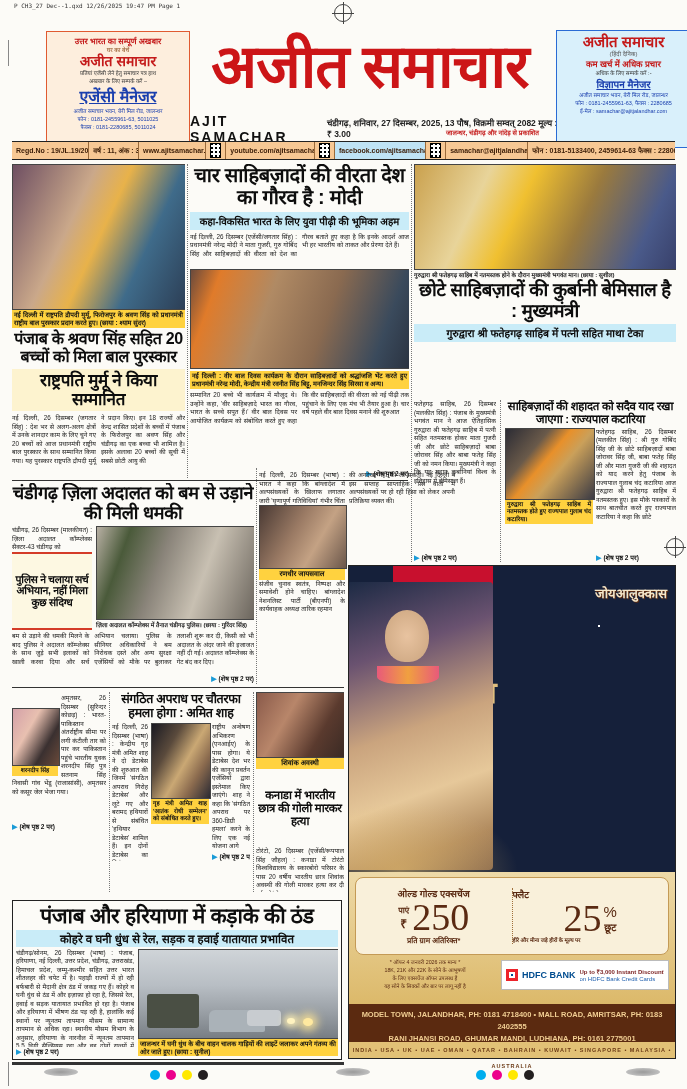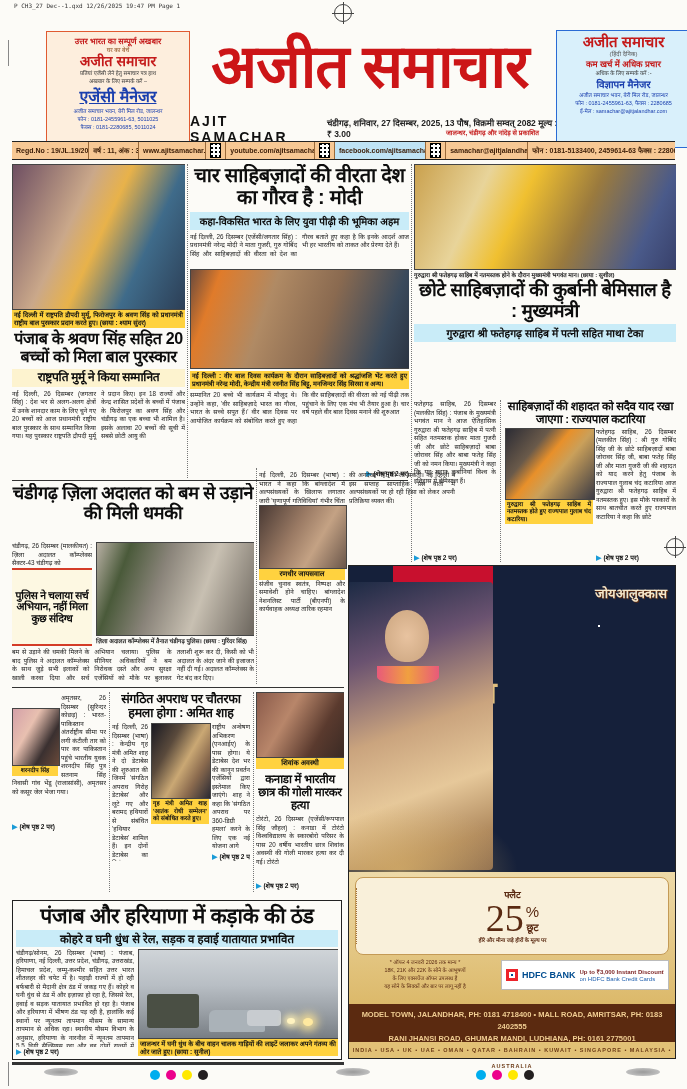--- a/index.html
+++ b/index.html
@@ -90,21 +90,21 @@
     <span style="font-size:14px;font-weight:bold;letter-spacing:2px;color:#111;">AJIT SAMACHAR</span>
     <span style="font-size:8.5px;font-weight:bold;color:#222;">चंडीगढ़, शनिवार, 27 दिसम्बर, 2025, 13 पौष, विक्रमी सम्वत् 2082  मूल्य : ₹ 3.00</span>
   </div>
   <div class="abs redTxt" style="left:430px;top:128px;width:125px;font-size:6.5px;font-weight:bold;text-align:center;">जालन्धर, चंडीगढ़ और नांदेड़ से प्रकाशित</div>
 
   <div class="abs adBoxR" style="left:556px;top:30px;width:129px;height:110px;">
     <div class="redTxt" style="font-size:15px;font-weight:bold;line-height:1.05;">अजीत समाचार</div>
     <div style="font-size:6px;color:#555;">(हिंदी दैनिक)</div>
     <div class="redTxt" style="font-size:8.5px;font-weight:bold;">कम खर्च में अधिक प्रचार</div>
     <div style="font-size:5.5px;color:#333;">अधिक के लिए सम्पर्क करें :-</div>
-    <div class="bluTxt" style="font-size:10px;font-weight:bold;">विज्ञापन मैनेजर</div>
+    <div class="bluTxt" style="font-size:10px;font-weight:bold;text-decoration:underline;">विज्ञापन मैनेजर</div>
     <div style="font-size:5.5px;color:#1a3fae;">अजीत समाचार भवन, बेरी मिल रोड, जालन्धर</div>
     <div style="font-size:5.5px;color:#1a3fae;">फोन : 0181-2455961-63, फैक्स : 2280685</div>
     <div style="font-size:5.5px;color:#1a3fae;">ई-मेल : samachar@ajitjalandhar.com</div>
   </div>
 
   <div class="abs infobar" style="left:12px;top:141px;width:663px;height:17px;">
     <div class="cell">Regd.No : 19/JL.19/2024-26</div>
     <div class="cell">वर्ष : 11, अंक : 357</div>
     <div class="cell">www.ajitsamachar.com</div>
     <div class="cell">
@@ -127,21 +127,21 @@
   <div class="hrule" style="left:12px;top:480px;width:396px;height:1px;"></div>
   <div class="vd" style="left:256px;top:468px;height:216px;"></div>
   <div class="hrule" style="left:12px;top:687px;width:332px;height:1px;"></div>
   <div class="vd" style="left:109px;top:692px;height:200px;"></div>
   <div class="vd" style="left:253px;top:692px;height:200px;"></div>
 
   <div class="abs" style="left:12px;top:164px;width:173px;height:314px;overflow:hidden;">
     <div class="ph" style="width:173px;height:144px;background:linear-gradient(115deg,#6e4f62 0%,#caa88a 35%,#e8b24a 50%,#3f6b8a 72%,#2c3e55 100%);border:1px solid #444;"></div>
     <div class="capY">नई दिल्ली में राष्ट्रपति द्रौपदी मुर्मू, फिरोजपुर के श्रवण सिंह को प्रधानमंत्री राष्ट्रीय बाल पुरस्कार प्रदान करते हुए। (छाया : श्याम सुंदर)</div>
     <div class="headline" style="font-size:16px;margin-top:2px;">पंजाब के श्रवण सिंह सहित 20 बच्चों को मिला बाल पुरस्कार</div>
-    <div class="headline" style="font-size:12px;background:#fdf3cf;margin:3px 0;padding:2px 12px;">राष्ट्रपति मुर्मू ने किया सम्मानित</div>
+    <div class="headline" style="font-size:17px;background:#fdf3cf;margin:3px 0;padding:2px 12px;">राष्ट्रपति मुर्मू ने किया सम्मानित</div>
     <div class="bodyTxt two" style="height:92px;">नई दिल्ली, 26 दिसम्बर (जगतार सिंह) : देश भर से अलग-अलग क्षेत्रों में उनके शानदार काम के लिए चुने गए 20 बच्चों को आज प्रधानमंत्री राष्ट्रीय बाल पुरस्कार के साथ सम्मानित किया गया। यह पुरस्कार राष्ट्रपति द्रौपदी मुर्मू ने प्रदान किए। इन 18 राज्यों और केन्द्र शासित प्रदेशों के बच्चों में पंजाब के फिरोजपुर का श्रवण सिंह और चंडीगढ़ का एक बच्चा भी शामिल है। इसके अलावा 20 बच्चों की सूची में सबसे छोटी आयु की</div>
 
   </div>
 
   <div class="abs" style="left:190px;top:164px;width:219px;height:314px;overflow:hidden;">
     <div class="headline" style="font-size:20px;">चार साहिबज़ादों की वीरता देश का गौरव है : मोदी</div>
     <div class="subCyan" style="font-size:10px;margin:3px 0;padding:2px 0;">कहा-विकसित भारत के लिए युवा पीढ़ी की भूमिका अहम</div>
     <div class="bodyTxt two" style="height:34px;">नई दिल्ली, 26 दिसम्बर (एजेंसी/जगतार सिंह) : प्रधानमंत्री नरेन्द्र मोदी ने माता गुजरी, गुरु गोबिंद सिंह और साहिबज़ादों की वीरता को देश का गौरव बताते हुए कहा है कि इनके आदर्श आज भी हर भारतीय को ताकत और प्रेरणा देते हैं।</div>
     <div class="ph" style="width:219px;height:98px;background:linear-gradient(110deg,#6b4a3c 0%,#e07b2a 12%,#b08a64 35%,#8a6a50 60%,#3a4a5c 85%,#2a3240 100%);border:1px solid #444;margin:2px 0;"></div>
     <div class="capY">नई दिल्ली : वीर बाल दिवस कार्यक्रम के दौरान साहिबज़ादों को श्रद्धांजलि भेंट करते हुए प्रधानमंत्री नरेन्द्र मोदी, केन्द्रीय मंत्री रवनीत सिंह बिट्टू, मनजिन्दर सिंह सिरसा व अन्य।</div>
@@ -171,21 +171,21 @@
         <div style="flex:1;display:flex;flex-direction:column;overflow:hidden;">
           <div class="bodyTxt" style="flex:1;overflow:hidden;">फतेहगढ़ साहिब, 26 दिसम्बर (मलकीत सिंह) : श्री गुरु गोबिंद सिंह जी के छोटे साहिबज़ादों बाबा जोरावर सिंह जी, बाबा फतेह सिंह जी और माता गुजरी जी की शहादत को याद करने हेतु पंजाब के राज्यपाल गुलाब चंद कटारिया आज गुरुद्वारा श्री फतेहगढ़ साहिब में नतमस्तक हुए। इस मौके पत्रकारों के साथ बातचीत करते हुए राज्यपाल कटारिया ने कहा कि छोटे</div>
           <div class="jump"><span class="jic"></span><span>(शेष पृष्ठ 2 पर)</span></div>
         </div>
       </div>
     </div>
   </div>
 
   <div class="abs" style="left:12px;top:483px;width:242px;height:200px;overflow:hidden;">
     <div class="headline" style="font-size:18px;">चंडीगढ़ ज़िला अदालत को बम से उड़ाने की मिली धमकी</div>
-    <div style="display:flex;gap:4px;margin-top:19px;height:104px;">
+    <div style="display:flex;gap:4px;margin-top:3px;height:104px;">
       <div style="width:80px;display:flex;flex-direction:column;">
         <div class="bodyTxt" style="height:26px;overflow:hidden;">चंडीगढ़, 26 दिसम्बर (मालकीयत) : ज़िला अदालत कॉम्प्लेक्स सैक्टर-43 चंडीगढ़ को</div>
         <div style="border-top:2.5px solid #d43c28;border-bottom:2.5px solid #d43c28;background:#fdf8e2;flex:1;display:flex;align-items:center;">
           <div class="headline" style="font-size:10.5px;width:100%;">पुलिस ने चलाया सर्च अभियान, नहीं मिला कुछ संदिग्ध</div>
         </div>
       </div>
       <div style="flex:1;">
         <div class="ph" style="width:100%;height:92px;background:linear-gradient(110deg,#b8b0a4 0%,#4a5a3a 18%,#8a847a 40%,#c8c0b2 65%,#6a645c 100%);border:1px solid #444;"></div>
         <div class="capW">ज़िला अदालत कॉम्प्लेक्स में तैनात चंडीगढ़ पुलिस। (छाया : गुरिंदर सिंह)</div>
       </div>
@@ -231,21 +231,21 @@
       <div style="flex:1;display:flex;flex-direction:column;overflow:hidden;">
         <div class="bodyTxt" style="flex:1;overflow:hidden;">राष्ट्रीय अन्वेषण अभिकरण (एनआईए) के पास होगा। ये डेटाबेस देश भर की कानून प्रवर्तन एजेंसियों द्वारा इस्तेमाल किए जाएंगे। शाह ने कहा कि 'संगठित अपराध पर 360-डिग्री हमला' करने के लिए एक नई योजना आगे</div>
         <div class="jump"><span class="jic"></span><span>(शेष पृष्ठ 2 पर)</span></div>
       </div>
     </div>
   </div>
 
   <div class="abs" style="left:256px;top:692px;width:88px;height:200px;overflow:hidden;">
     <div class="ph" style="width:88px;height:64px;background:linear-gradient(120deg,#8a5a4a 0%,#b8866a 35%,#5a3a2e 70%,#3a2a24 100%);border:1px solid #444;"></div>
     <div class="capY" style="text-align:center;font-size:7px;">शिवांक अवस्थी</div>
-    <div class="headline" style="font-size:11.5px;margin:4px 0;">कनाडा में भारतीय छात्र की गोली मारकर हत्या</div>
+    <div class="headline" style="font-size:11.5px;margin:20px 0;">कनाडा में भारतीय छात्र की गोली मारकर हत्या</div>
     <div class="bodyTxt" style="height:66px;overflow:hidden;">टोरंटो, 26 दिसम्बर (एजेंसी/रूपपाल सिंह जौहल) : कनाडा में टोरंटो विश्वविद्यालय के स्कारबोरो परिसर के पास 20 वर्षीय भारतीय छात्र शिवांक अवस्थी की गोली मारकर हत्या कर दी गई। टोरंटो</div>
     <div class="jump"><span class="jic"></span><span>(शेष पृष्ठ 2 पर)</span></div>
   </div>
 
   <div class="abs" style="left:12px;top:900px;width:330px;height:160px;border:1.5px solid #222;padding:3px;box-sizing:border-box;overflow:hidden;display:flex;flex-direction:column;">
     <div class="headline" style="font-size:21px;">पंजाब और हरियाणा में कड़ाके की ठंड</div>
     <div class="subCyan" style="font-size:11.5px;margin:2px 0;padding:1px 0;">कोहरे व घनी धुंध से रेल, सड़क व हवाई यातायात प्रभावित</div>
     <div style="display:flex;gap:4px;flex:1;overflow:hidden;">
       <div style="width:118px;display:flex;flex-direction:column;">
         <div class="bodyTxt" style="flex:1;overflow:hidden;">चंडीगढ़/सोनम, 26 दिसम्बर (भाषा) : पंजाब, हरियाणा, नई दिल्ली, उत्तर प्रदेश, चंडीगढ़, उत्तराखंड, हिमाचल प्रदेश, जम्मू-कश्मीर सहित उत्तर भारत शीतलहर की चपेट में है। पहाड़ी राज्यों में हो रही बर्फबारी से मैदानी क्षेत्र ठंड में जकड़ गए हैं। कोहरे व घनी धुंध से ठंड में और इज़ाफ़ा हो रहा है, जिससे रेल, हवाई व सड़क यातायात प्रभावित हो रहा है। पंजाब और हरियाणा में भीषण ठंड पड़ रही है, हालांकि कई स्थानों पर न्यूनतम तापमान मौसम के सामान्य तापमान से अधिक रहा। स्थानीय मौसम विभाग के अनुसार, हरियाणा के नारनौल में न्यूनतम तापमान 5.5 डिग्री सैल्सियस रहा और वह दोनों राज्यों में सबसे ठंडा स्थान रहा। मौसम विभाग के अनुसार, पंजाब में अमृतसर</div>
@@ -283,22 +283,33 @@
         <div style="font-size:8px;">साल का अंत करें</div>
         <div style="font-size:8px;">शानदार ऑफर्स के साथ</div>
       </div>
       <div class="abs ph" style="right:2px;top:16px;width:146px;height:288px;background:linear-gradient(160deg,#1c2a44 0%,#6a5270 25%,#caa47e 50%,#e6c89a 70%,#b08a5e 88%,#8a6a4e 100%);border-radius:4px;">
         <div style="position:absolute;left:38px;top:28px;width:44px;height:52px;background:radial-gradient(#e8c3a0,#caa47e);border-radius:50% 50% 45% 45%;"></div>
         <div style="position:absolute;left:30px;top:84px;width:62px;height:18px;background:linear-gradient(90deg,#e85a7a,#f0a040,#e85a7a);border-radius:0 0 40% 40%;"></div>
       </div>
     </div>
     <div style="width:100%;height:132px;background:linear-gradient(180deg,#eedaa8,#dcb96a);padding:5px 6px;box-sizing:border-box;">
       <div style="height:76px;background:#f9f0da;border:1px solid #c49a55;border-radius:8px;display:flex;align-items:center;">
+        <div style="flex:1;text-align:center;color:#5a2a12;">
+          <div style="font-size:9.5px;font-weight:bold;">ओल्ड गोल्ड एक्सचेंज</div>
+          <div style="display:flex;justify-content:center;align-items:center;gap:3px;">
+            <div style="display:flex;flex-direction:column;align-items:center;font-weight:bold;">
+              <span style="font-size:8px;">पाएं</span>
+              <span style="font-size:12px;">₹</span>
+            </div>
+            <span class="offerNum">250</span>
+          </div>
+          <div style="font-size:7.5px;font-weight:bold;">प्रति ग्राम अतिरिक्त*</div>
+        </div>
         <div style="width:0;height:56px;border-left:1px dotted #a0703a;"></div>
-        <div style="flex:1;text-align:center;color:#5a2a12;">
+        <div style="flex:1;text-align:left;color:#5a2a12;">
           <div style="font-size:9.5px;font-weight:bold;">फ्लैट</div>
           <div style="display:flex;justify-content:center;align-items:center;gap:2px;">
             <span class="offerNum">25</span>
             <div style="display:flex;flex-direction:column;align-items:center;">
               <span style="font-size:15px;">%</span>
               <span style="font-size:10px;font-weight:bold;">छूट</span>
             </div>
           </div>
           <div style="font-size:5.5px;font-weight:bold;">हीरे और मीना जड़े हीरों के मूल्य पर</div>
         </div>

